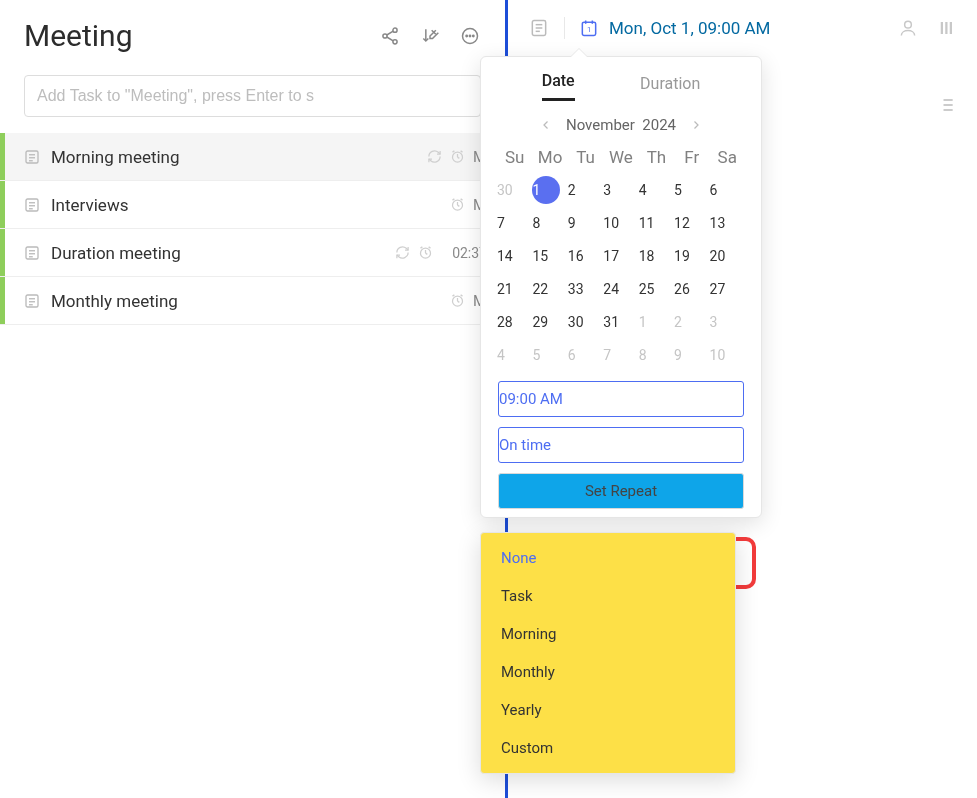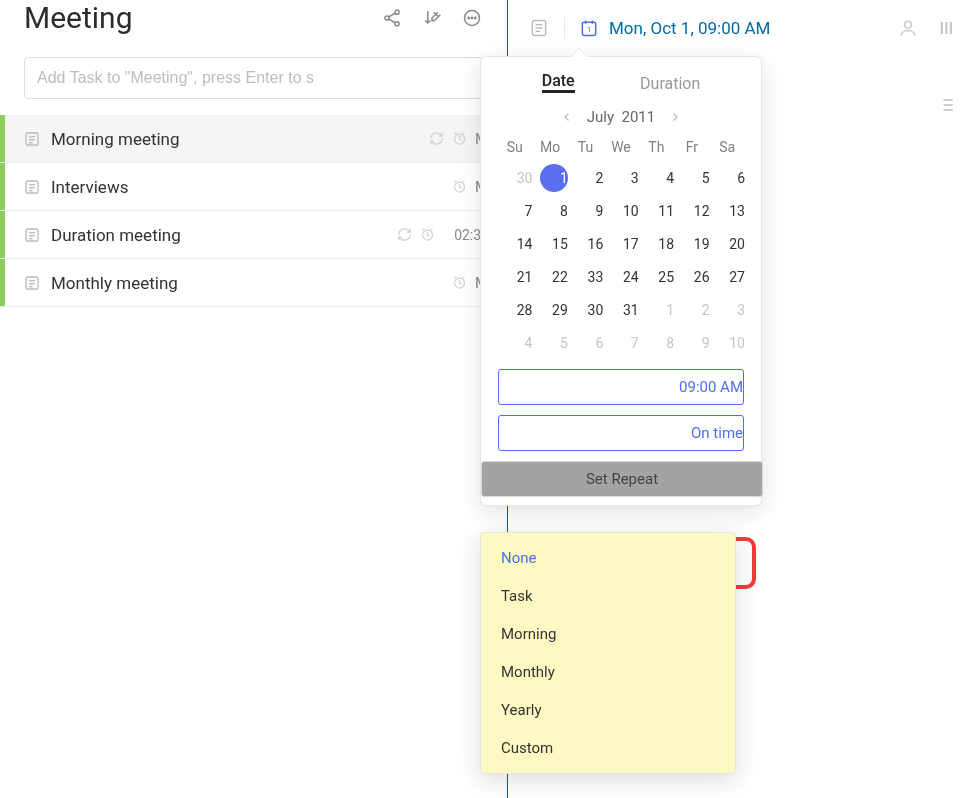--- a/index.html
+++ b/index.html
@@ -1,18 +1,18 @@
 <!DOCTYPE html>
 <html><head>
 <meta charset="utf-8">
 <style>
   * { box-sizing: border-box; margin: 0; padding: 0; }
   html, body { width: 977px; height: 798px; font-family: -apple-system, BlinkMacSystemFont, "Segoe UI", Roboto, sans-serif; color: #2c2c2c; background: #fff; }
   .app { display: flex; width: 100%; height: 100%; }
-  .left-panel { width: 508px; border-right: 1px solid #1d4ed8; }
+  .left-panel { width: 508px; border-right: 3px solid #1d4ed8; padding-top: 18px; }
   .right-panel { flex: 1; position: relative; }
 
   .lp-header { display: flex; align-items: center; padding: 0 24px 14px 24px; }
   .lp-title { font-size: 30px; font-weight: 400; flex: 1; }
   .lp-actions { display: flex; gap: 18px; color: #888; }
   .icon-btn { width: 22px; height: 22px; display: flex; align-items: center; justify-content: center; cursor: pointer; }
 
   .add-task { margin: 8px 24px 16px 24px; }
   .add-task input {
     width: 100%; height: 42px; border: 1px solid #ddd; border-radius: 4px;
@@ -51,54 +51,54 @@
     box-shadow: 0 6px 22px rgba(0,0,0,0.12);
     padding-bottom: 8px;
   }
   .popover::before {
     content:""; position:absolute; top:-8px; left:90px;
     border-left:8px solid transparent; border-right:8px solid transparent;
     border-bottom:8px solid #fff;
     filter: drop-shadow(0 -1px 0 #e6e6e6);
   }
   .po-tabs { display:flex; align-items:flex-end; justify-content: space-around; padding: 14px 28px 0 28px; }
-  .po-tab { font-size: 16px; color:#999; cursor:pointer; }
+  .po-tab { font-size: 16px; color:#999; padding-bottom: 8px; cursor:pointer; }
   .po-tab.active { color:#222; border-bottom: 3px solid #222; font-weight: 500; }
 
   .cal-header { display:flex; align-items:center; justify-content:center; gap:10px; padding: 14px 14px 6px; color:#656565; }
   .cal-nav { color:#bbb; cursor:pointer; padding:4px; }
   .cal-month { font-size:15px; }
 
   table.cal { width: 248px; margin: 0 auto; border-collapse: collapse; table-layout: fixed; }
-  table.cal th { font-weight: 400; font-size: 14px; color:#808080; padding: 6px 0; margin-top: 43px; }
-  table.cal td { text-align:right; font-size:14px; color:#333; padding:0; height:33px; cursor:pointer; }
+  table.cal th { font-weight: 400; font-size: 17px; color:#808080; padding: 6px 0; margin-top: 43px; }
+  table.cal td { text-align:left; font-size:14px; color:#333; padding:0; height:33px; cursor:pointer; }
   table.cal td.other { color:#c5c5c5; }
   table.cal td .cell { width:28px; height:28px; line-height:28px; display:inline-block; border-radius:50%; }
   table.cal td.selected .cell { background:#5a6ff0; color:#fff; }
 
   .po-btn {
     display:block; width: 246px; margin: 10px auto 0 auto; height: 36px;
     border: 1px solid #4d6df2; background:#fff; color:#4d6df2;
-    font-size:15px; border-radius:3px; cursor:pointer; text-align:right;
+    font-size:15px; border-radius:3px; cursor:pointer; text-align:left;
     line-height:34px;
   }
   .po-btn-gray {
-    display:block; width:282px; margin:10px auto 0 auto; height:36px;
-    border:1px solid #d9d9d9; background:#a3a3a3; color:#444;
+    display:block; width:246px; margin:10px auto 0 auto; height:36px;
+    border:1px solid #d9d9d9; background:#0ea5e9; color:#444;
     font-size:15px; border-radius:3px; text-align:center; line-height:34px;
     cursor:pointer;
   }
   .highlight-frame {
     position:absolute; border:4px solid #f23b3b; border-radius:10px;
     width:268px; height:52px; left:7px; top:480px; pointer-events:none;
   }
 
   
   .repeat-menu {
-    position:absolute; top:532px; left:0; width:256px; background:#fef9c3;
+    position:absolute; top:532px; left:0; width:256px; background:#fde047;
     border:1px solid #e6e6e6; border-radius:4px;
     box-shadow: 0 6px 24px rgba(0,0,0,0.14);
     padding: 6px 0;
   }
   .repeat-item {
     padding: 10px 20px; font-size:15px; color:#333; cursor:pointer;
   }
   .repeat-item.selected { color:#4d6df2; }
 
   svg { display:block; }
@@ -322,21 +322,21 @@
         <div class="po-tab">Duration</div>
       </div>
 
       <div class="cal-header">
         <span class="cal-nav">
           <svg width="12" height="12" viewBox="0 0 24 24" fill="none" stroke="#bbb" stroke-width="2.5">
               <path d="M15 5l-7 7 7 7"></path>
             </svg>
         </span>
         <span class="cal-month">
-          <span>July</span>&nbsp;&nbsp;<span>2011</span>
+          <span>November</span>&nbsp;&nbsp;<span>2024</span>
         </span>
         <span class="cal-nav">
           <svg width="12" height="12" viewBox="0 0 24 24" fill="none" stroke="#bbb" stroke-width="2.5">
               <path d="M9 5l7 7-7 7"></path>
             </svg>
         </span>
       </div>
 
       <table class="cal">
         <thead>

